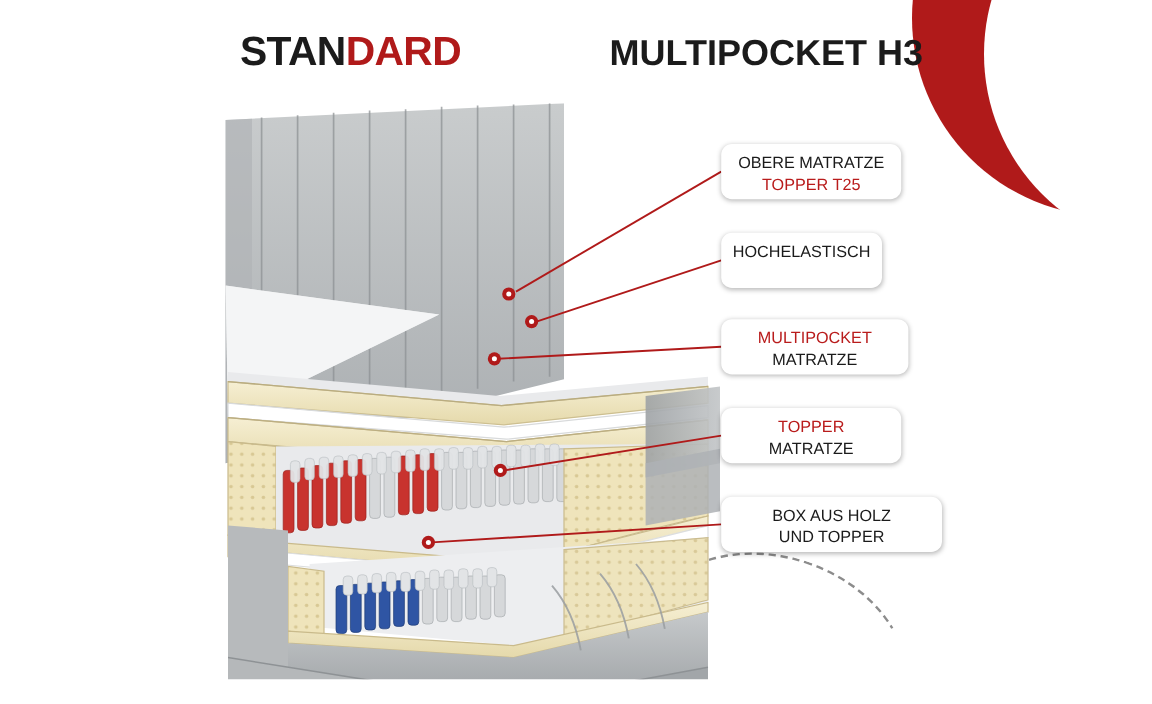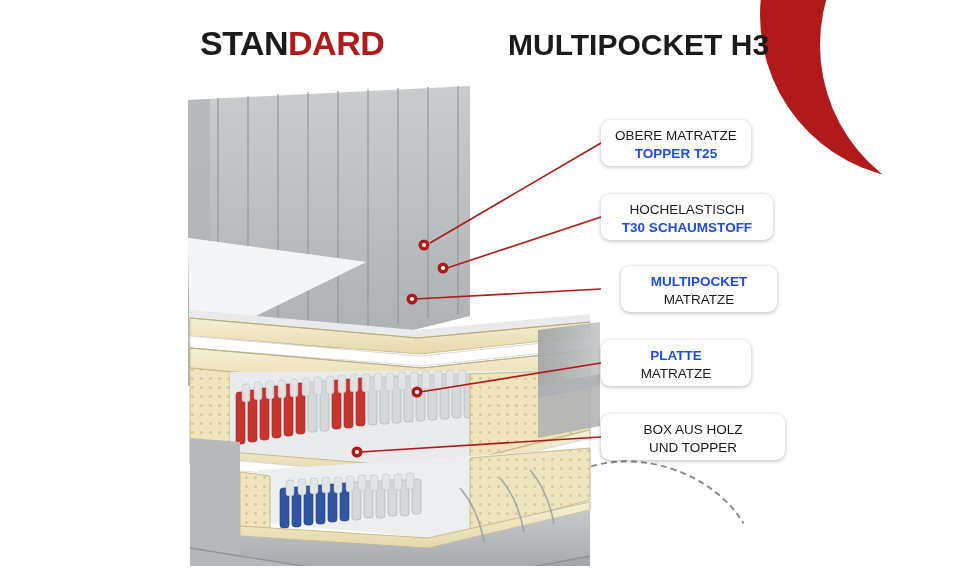--- a/index.html
+++ b/index.html
@@ -40,25 +40,25 @@
   #illu svg{display:block;}
 
   
   .callout{position:absolute;background:#ffffff;border-radius:9px;
            box-shadow:0 1px 4px rgba(0,0,0,.28);
            text-align:center;display:flex;flex-direction:column;
            justify-content:flex-start;align-items:center;
            font-size:13.5px;color:#1b1b1b;line-height:1.32;
            padding:7px 10px;box-sizing:border-box;}
   .callout .ln{display:block;white-space:nowrap;}
-  .callout .bold-red{font-weight:bold;color:#1d4ed8;}
+  .callout .bold-red{font-weight:normal;color:#b91c1c;}
 
   #c1{left:601px;top:120px;width:150px;height:46px;}
-  #c2{left:601px;top:194px;width:172px;height:46px;}
-  #c3{left:601px;top:266px;width:156px;height:46px;margin-left:20px;}
+  #c2{left:601px;top:194px;width:134px;height:46px;}
+  #c3{left:601px;top:266px;width:156px;height:46px;}
   #c4{left:601px;top:340px;width:150px;height:46px;}
   #c5{left:601px;top:414px;width:184px;height:46px;}
 
   
   #leaders{position:absolute;left:0;top:0;width:960px;height:587px;pointer-events:none;}
 </style>
 </head>
 <body>
 
 <div id="stage">
@@ -291,30 +291,29 @@
     </g>
   </svg>
 
   <div class="callout" id="c1">
     <span class="ln">OBERE MATRATZE</span>
     <span class="ln bold-red">TOPPER T25</span>
   </div>
 
   <div class="callout" id="c2">
     <span class="ln">HOCHELASTISCH</span>
-    <span class="ln bold-red">T30 SCHAUMSTOFF</span>
   </div>
 
   <div class="callout" id="c3">
     <span class="ln bold-red">MULTIPOCKET</span>
     <span class="ln">MATRATZE</span>
   </div>
 
   <div class="callout" id="c4">
-    <span class="ln bold-red">PLATTE</span>
+    <span class="ln bold-red">TOPPER</span>
     <span class="ln">MATRATZE</span>
   </div>
 
   <div class="callout" id="c5">
     <span class="ln">BOX AUS HOLZ</span>
     <span class="ln">UND TOPPER</span>
   </div>
 
 </div>
 

